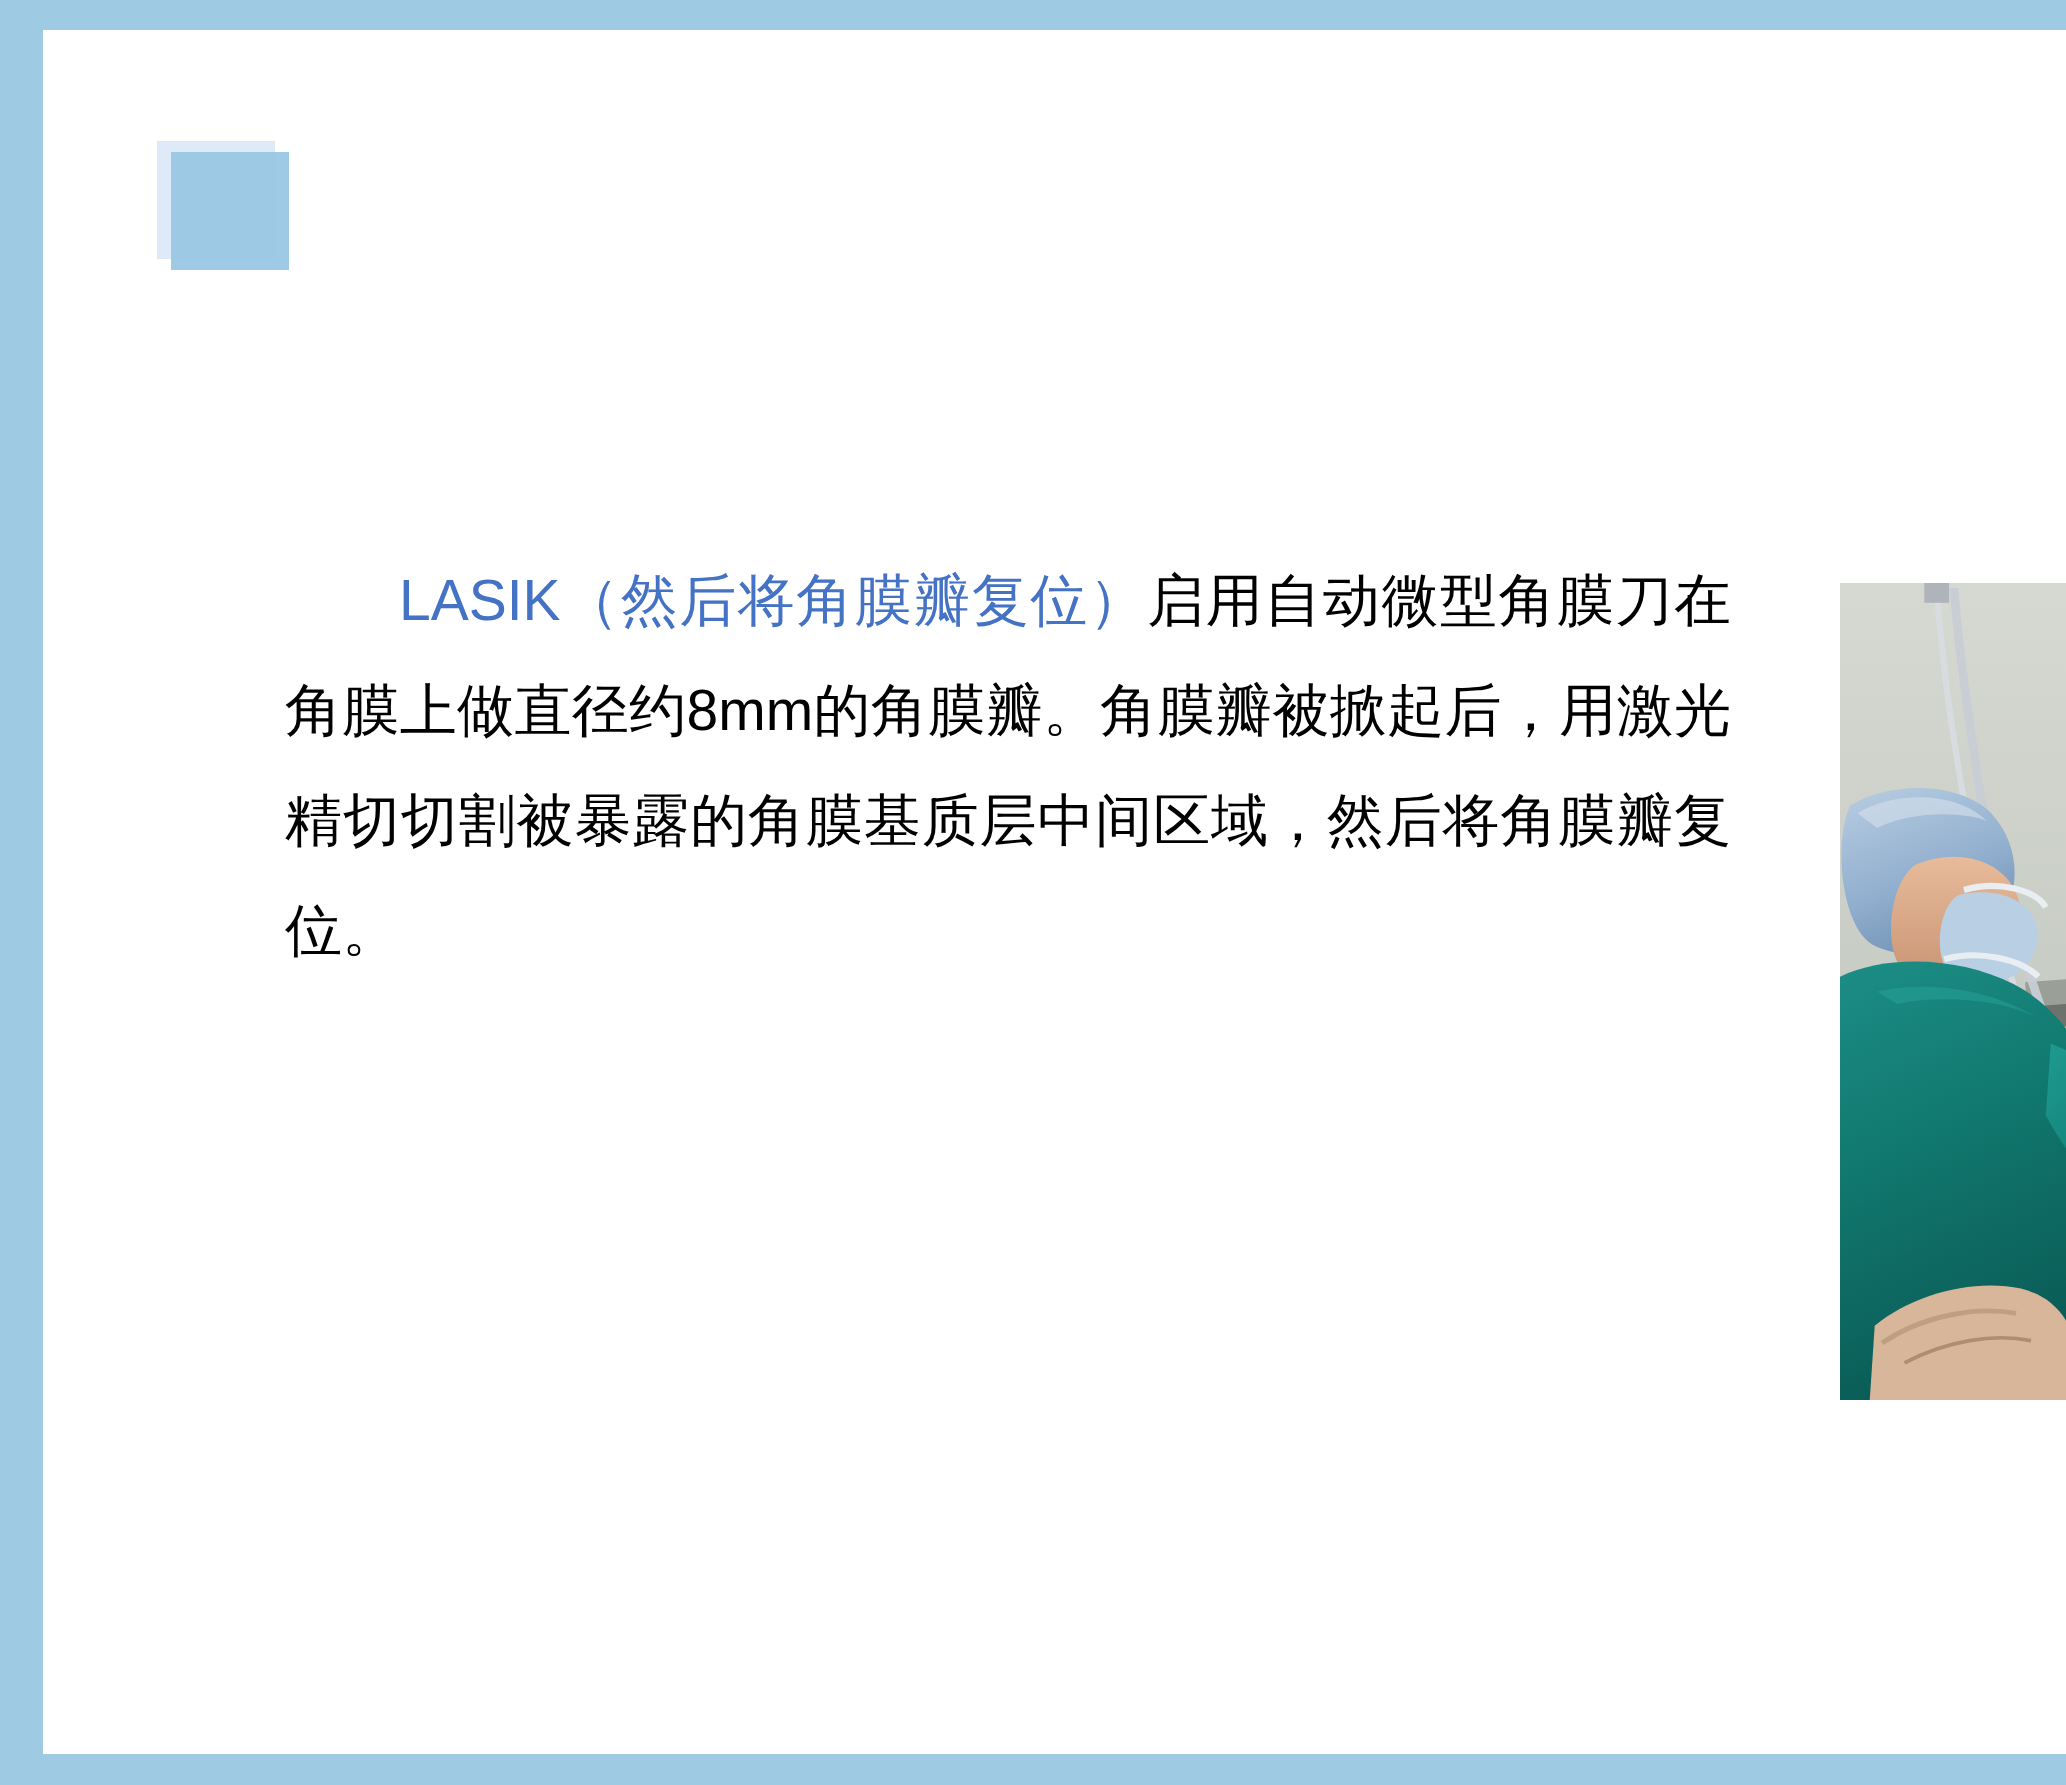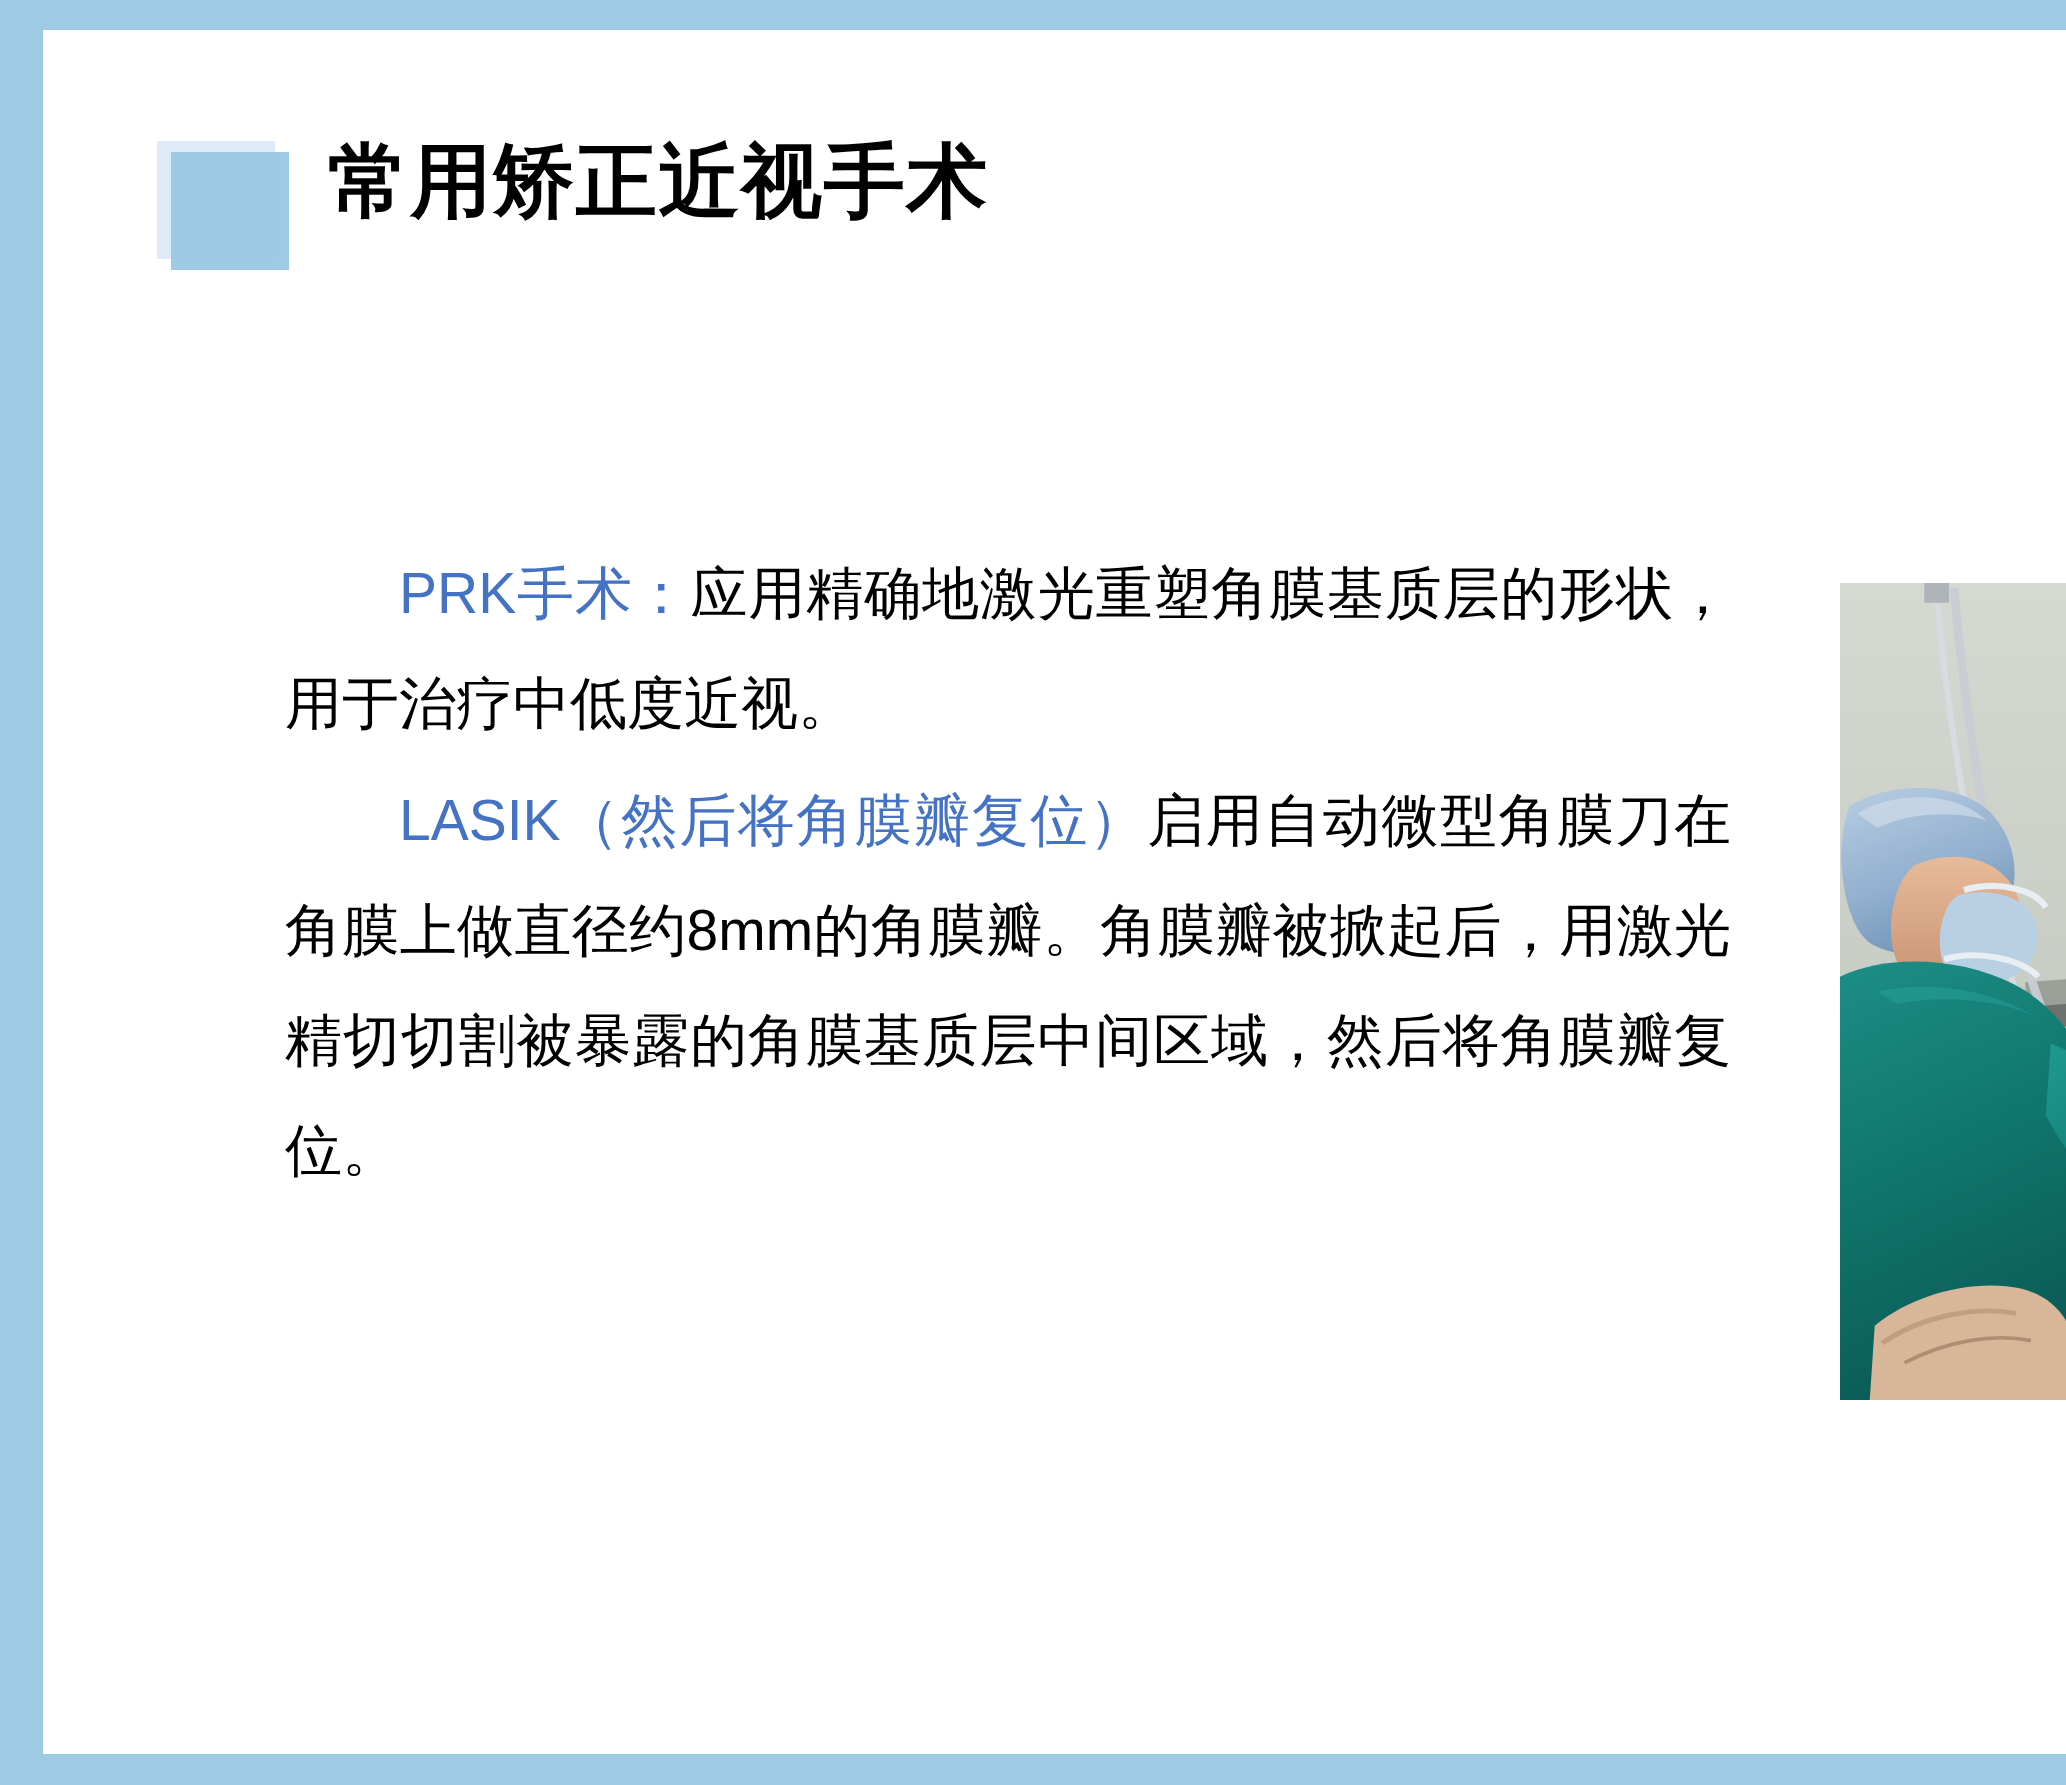--- a/index.html
+++ b/index.html
@@ -96,24 +96,22 @@
 </head>
 <body>
 
 <div id="slide">
 
   <div id="page">
 
     <div id="title-square-back"></div>
     <div id="title-square-front"></div>
 
-    <div id="slide-title">常用矫正近视手术</div>
 
     <div id="body-text">
-      <p class="p1"><span class="accent">PRK手术：</span><span>应用精确地激光重塑角膜基质层的形状，用于治疗中低度近视。</span></p>
       <p class="p2"><span class="accent">LASIK（然后将角膜瓣复位）</span><span>启用自动微型角膜刀在角膜上做直径约8mm的角膜瓣。角膜瓣被掀起后，用激光精切切割被暴露的角膜基质层中间区域，然后将角膜瓣复位。</span></p>
     </div>
 
     <div id="photo-frame">
       <svg viewBox="0 0 880 660" preserveAspectRatio="none" aria-hidden="true">
         <defs>
           <linearGradient id="wallg" x1="0" y1="0" x2="0" y2="1">
             <stop offset="0%" stop-color="#d6d9d2"></stop>
             <stop offset="55%" stop-color="#c6cbc3"></stop>
             <stop offset="100%" stop-color="#b7bdb4"></stop>

